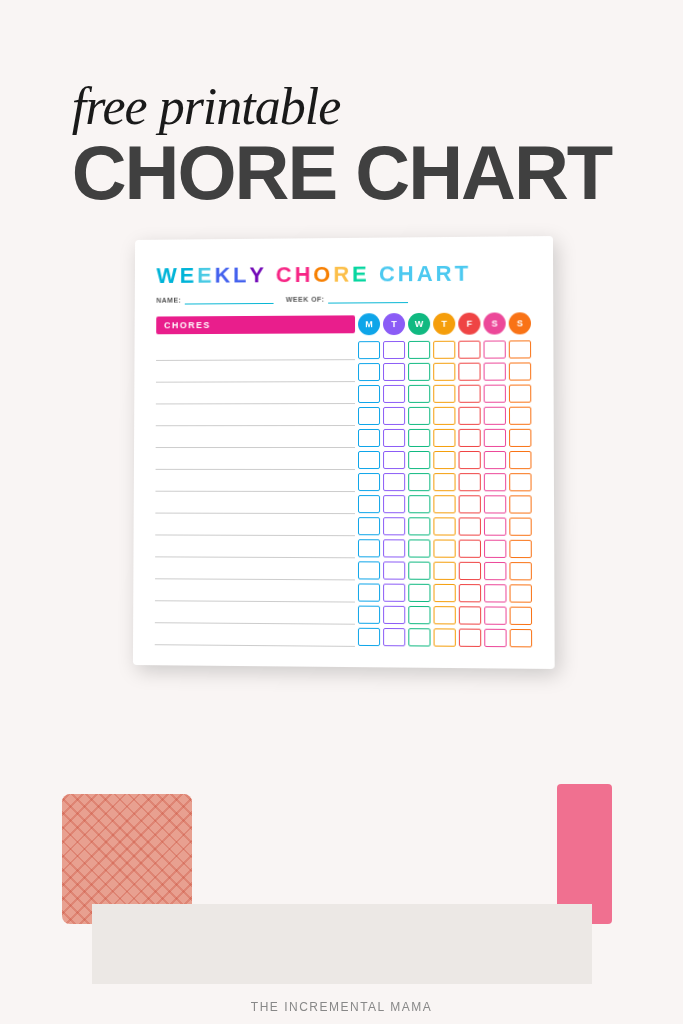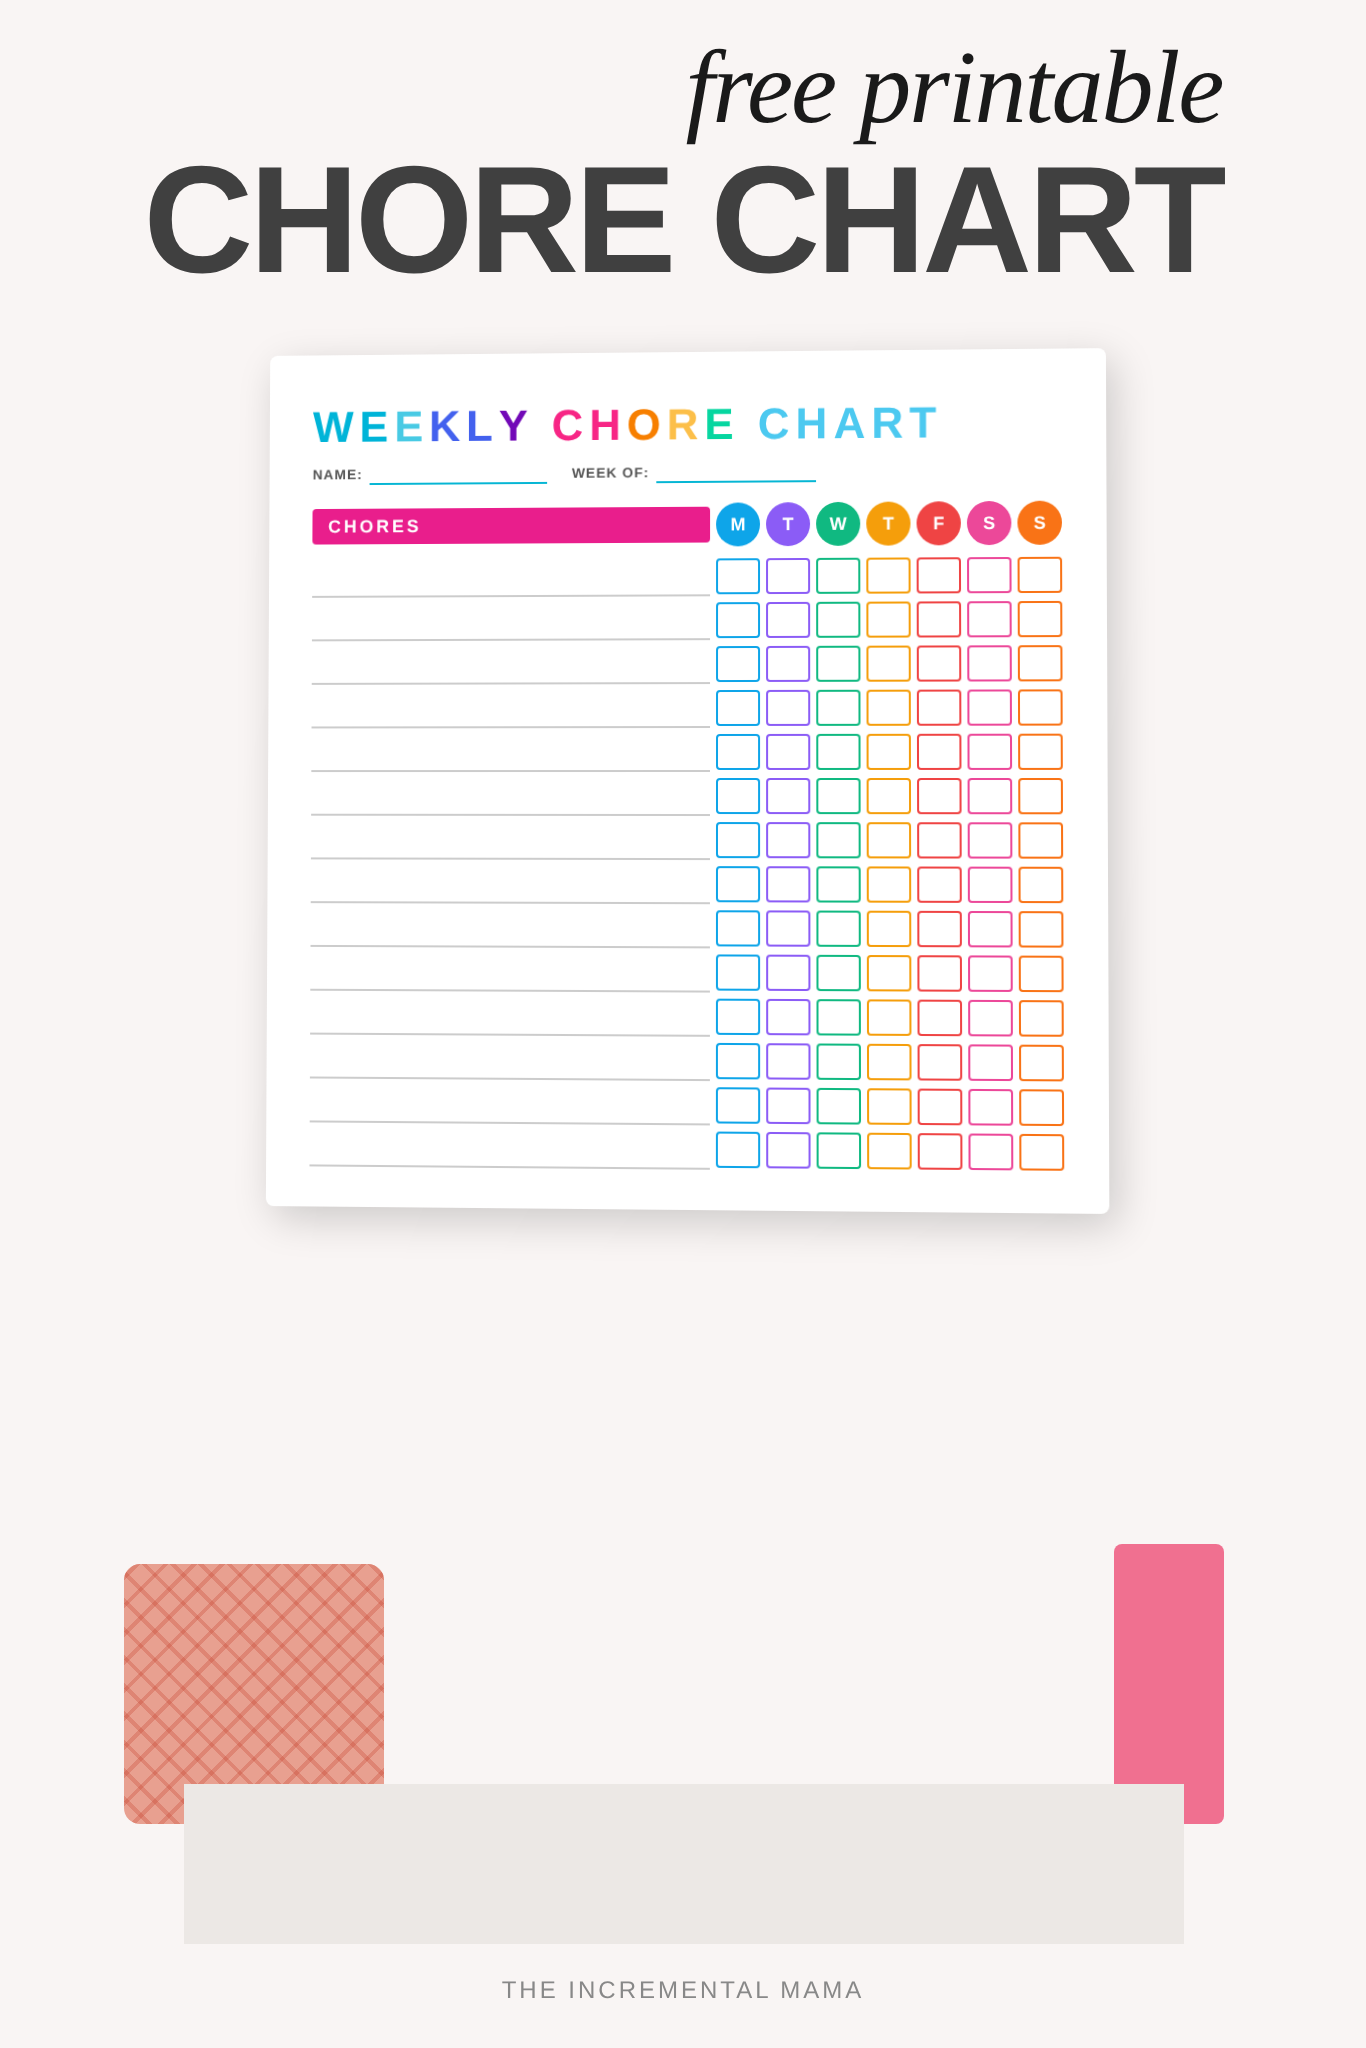--- a/index.html
+++ b/index.html
@@ -10,23 +10,24 @@
       background-color: #f9f5f4;
       font-family: 'Arial', sans-serif;
       display: flex;
       flex-direction: column;
       align-items: center;
       overflow: hidden;
       position: relative;
     }
 
     .header-text {
-      text-align: right;
-      padding: 16px 20px 18px;
+      text-align: left;
+      padding: 35px 20px 18px;
       line-height: 1.1;
+      margin-top: 43px;
     }
 
     .free-printable {
       font-size: 52px;
       font-style: italic;
       font-weight: 400;
       color: #1a1a1a;
       font-family: 'Georgia', serif;
       letter-spacing: -1px;
     }
@@ -241,21 +242,21 @@
     .box-m { border-color: #0ea5e9; }
     .box-t { border-color: #8b5cf6; }
     .box-w { border-color: #10b981; }
     .box-th { border-color: #f59e0b; }
     .box-f { border-color: #ef4444; }
     .box-s { border-color: #ec4899; }
     .box-su { border-color: #f97316; }
 
     .footer-brand {
       text-align: center;
-      padding: 16px 0 22px;
+      padding: 16px 0 10px;
       font-size: 12px;
       color: #888;
       letter-spacing: 1.5px;
       text-transform: uppercase;
       font-weight: 400;
     }
 
     .shelf-surface {
       position: absolute;
       bottom: 0;

